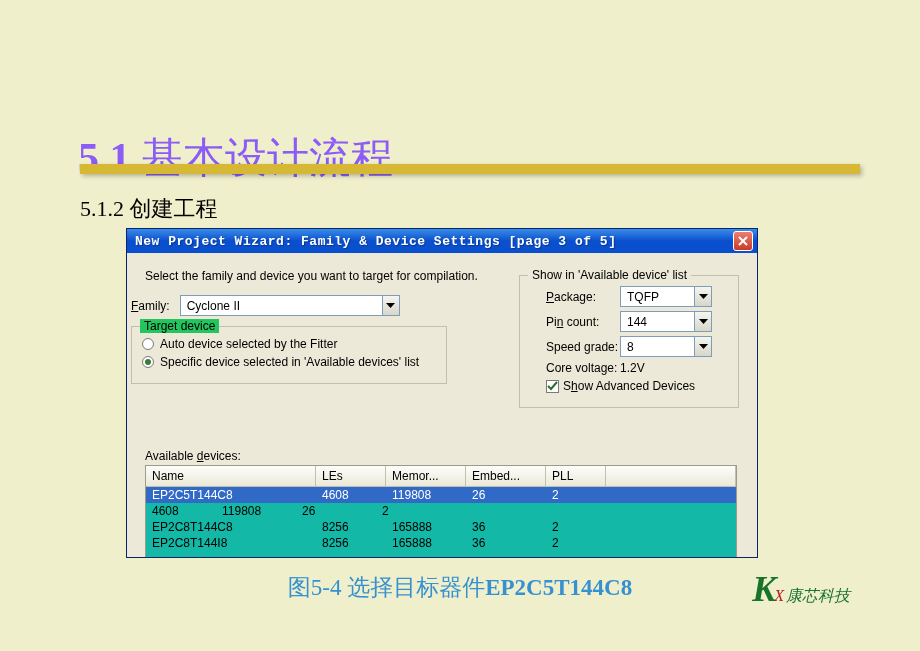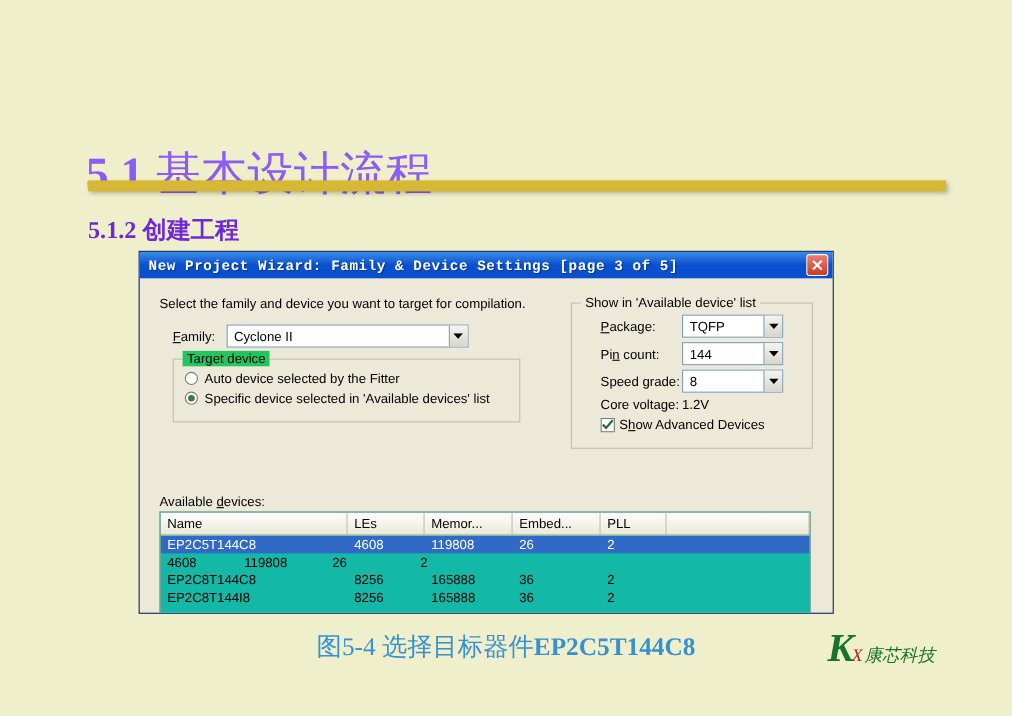--- a/index.html
+++ b/index.html
@@ -33,22 +33,22 @@
     top: 164px;
     height: 10px;
     background: #d6b834;
     box-shadow: 2px 2px 4px rgba(0,0,0,0.25);
   }
   .subheading {
     position: absolute;
     left: 80px;
     top: 194px;
     font-size: 22px;
-    font-weight: bold;
-    color: #6d28d9;
+    font-weight: normal;
+    color: #000000;
   }
   .subheading .num { font-family: "Times New Roman", serif; }
   .dialog {
     position: absolute;
     left: 126px;
     top: 228px;
     width: 632px;
     height: 330px;
     background: #ece9d8;
     border: 1px solid #0a246a;
@@ -79,21 +79,21 @@
     width: 20px; height: 20px;
     background: linear-gradient(#ef7d6f, #c83c28);
     border: 1px solid #fff;
     border-radius: 3px;
     display: flex; align-items: center; justify-content: center;
     cursor: pointer;
   }
   .titlebar-close svg { display:block; }
   .dlg-body { padding: 12px 18px; position: relative; height: calc(100% - 24px); }
   .instruction { margin: 4px 0 14px 0; }
-  .left-area { position: absolute; left: 30px; top: 42px; width: 316px; border-radius: 21px; }
+  .left-area { position: absolute; left: 4px; top: 42px; width: 316px; border-radius: 21px; }
   .family-row { display: flex; align-items: center; gap: 10px; }
   .lbl { }
   .underline { text-decoration: underline; }
   .combo {
     display: inline-flex; align-items: center; justify-content: space-between;
     background: #fff; border: 1px solid #7f9db9; height: 21px; padding: 0 0 0 6px;
     font-size: 12px; cursor: pointer;
   }
   .combo-btn {
     width: 17px; height: 19px; background: linear-gradient(#f5f5f1,#d8d6c9);

